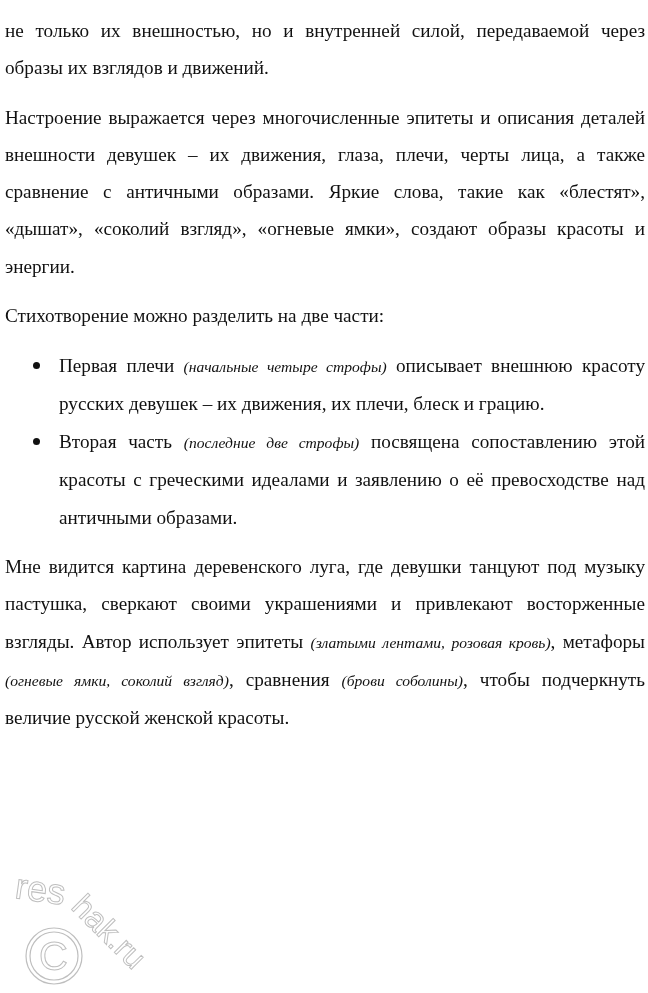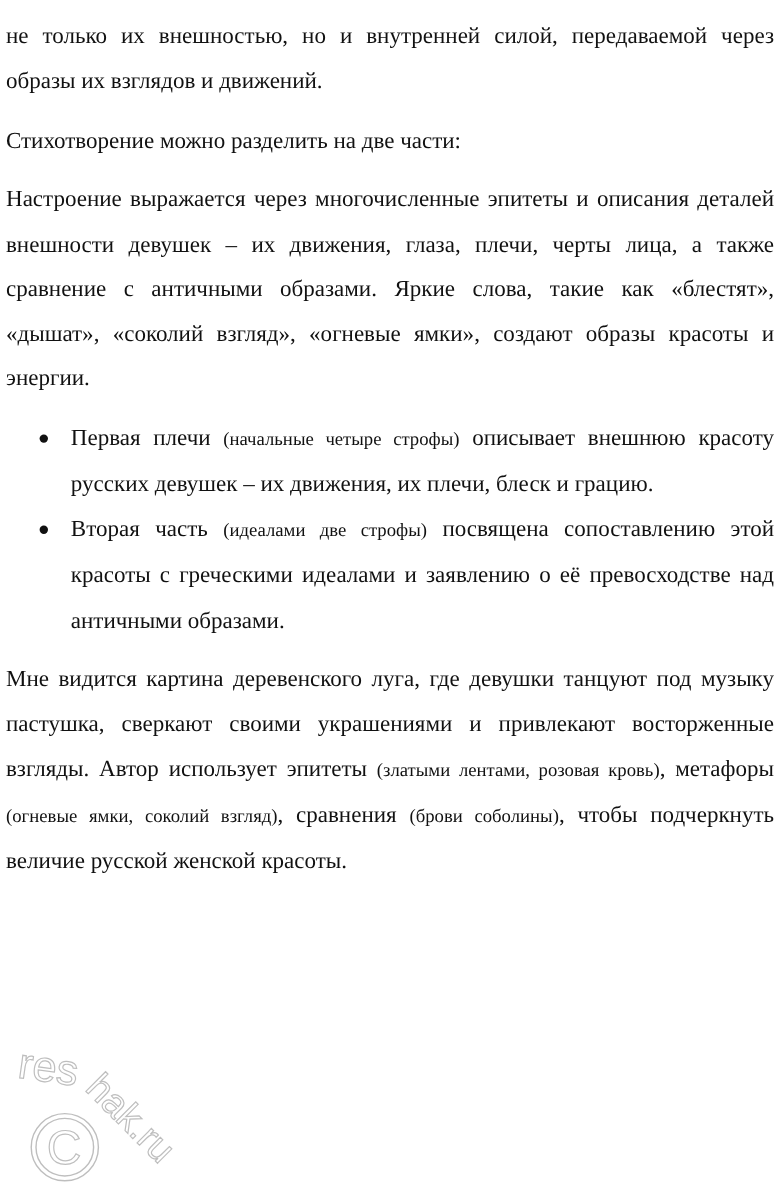--- a/index.html
+++ b/index.html
@@ -14,45 +14,45 @@
   }
   .p { margin: 0 0 12.4px 0; text-align: justify; text-align-last: left; }
   .p:first-child { margin-top: -4px; }
   .list { margin: 0 0 12.4px 0; padding: 0; list-style: none; }
   .li { position: relative; padding-left: 54px; text-align: justify; margin-bottom: 0; }
   .li + .li { margin-top: 1px; }
   .bullet {
     position: absolute; left: 28px; top: 15px; width: 7px; height: 7px;
     border-radius: 50%; background: #111111;
   }
-  .note { font-size: 15.6px; }
+  .note { font-style: italic; font-size: 15.6px; }
   .watermark {
     position: absolute; left: 8px; top: 868px; width: 160px; height: 125px;
     pointer-events: none; opacity: 0.55;
   }
 </style>
 </head>
 <body>
 
 <div class="doc">
   <p class="p">не только их внешностью, но и внутренней силой, передаваемой через образы их взглядов и движений.</p>
+  <p class="p">Настроение выражается через многочисленные эпитеты и описания деталей внешности девушек – их движения, глаза, плечи, черты лица, а также сравнение с античными образами. Яркие слова, такие как «блестят», «дышат», «соколий взгляд», «огневые ямки», создают образы красоты и энергии.</p>
   <p class="p">Стихотворение можно разделить на две части:</p>
-  <p class="p">Настроение выражается через многочисленные эпитеты и описания деталей внешности девушек – их движения, глаза, плечи, черты лица, а также сравнение с античными образами. Яркие слова, такие как «блестят», «дышат», «соколий взгляд», «огневые ямки», создают образы красоты и энергии.</p>
 
   <ul class="list">
     <li class="li">
       <span class="bullet"></span>
       <span>Первая плечи</span>
       <span class="note">(начальные четыре строфы)</span>
       <span>описывает внешнюю красоту русских девушек – их движения, их плечи, блеск и грацию.</span>
     </li>
     <li class="li">
       <span class="bullet"></span>
       <span>Вторая часть</span>
-      <span class="note">(идеалами две строфы)</span>
+      <span class="note">(последние две строфы)</span>
       <span>посвящена сопоставлению этой красоты с греческими идеалами и заявлению о её превосходстве над античными образами.</span>
     </li>
   </ul>
 
   <p class="p"><span>Мне видится картина деревенского луга, где девушки танцуют под музыку пастушка, сверкают своими украшениями и привлекают восторженные взгляды. Автор использует эпитеты</span> <span class="note">(златыми лентами, розовая кровь)</span><span>, метафоры</span> <span class="note">(огневые ямки, соколий взгляд)</span><span>, сравнения</span> <span class="note">(брови соболины)</span><span>, чтобы подчеркнуть величие русской женской красоты.</span></p>
 </div>
 
 <svg class="watermark" viewBox="0 0 160 125">
   <g fill="none" stroke="#8a8a8a" stroke-width="1.2">
     <text x="6" y="30" font-family="Liberation Sans, sans-serif" font-size="36" fill="none" stroke="#8a8a8a" stroke-width="1" transform="rotate(8 6 30)">res</text>

